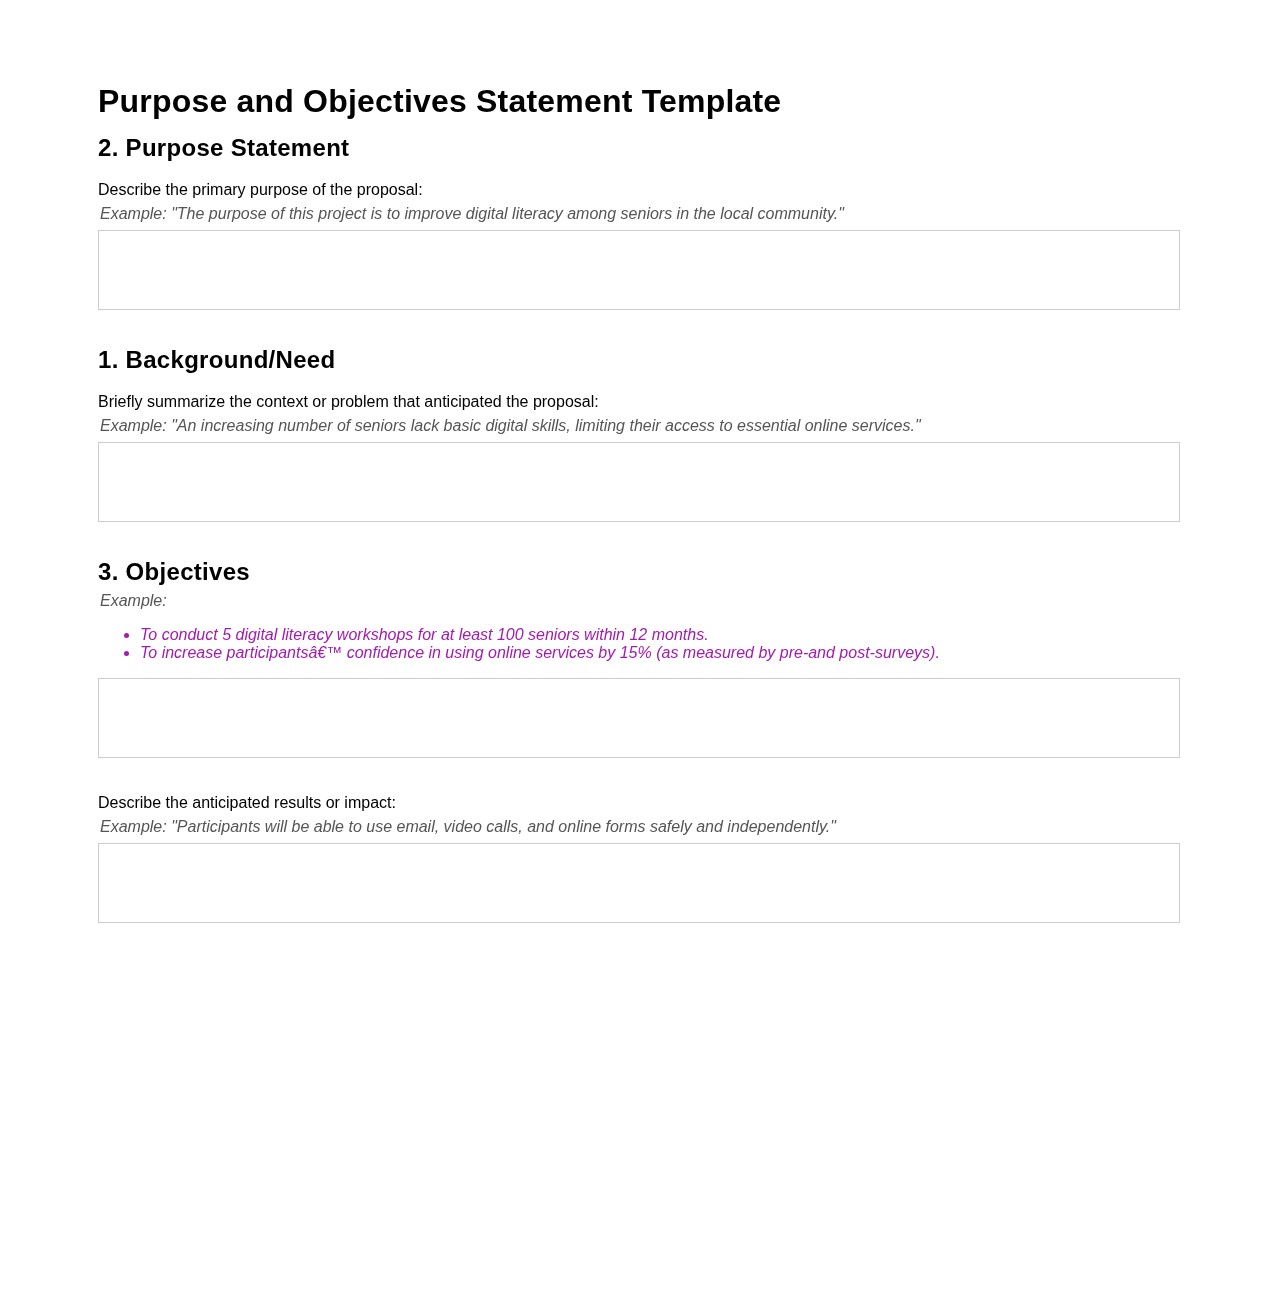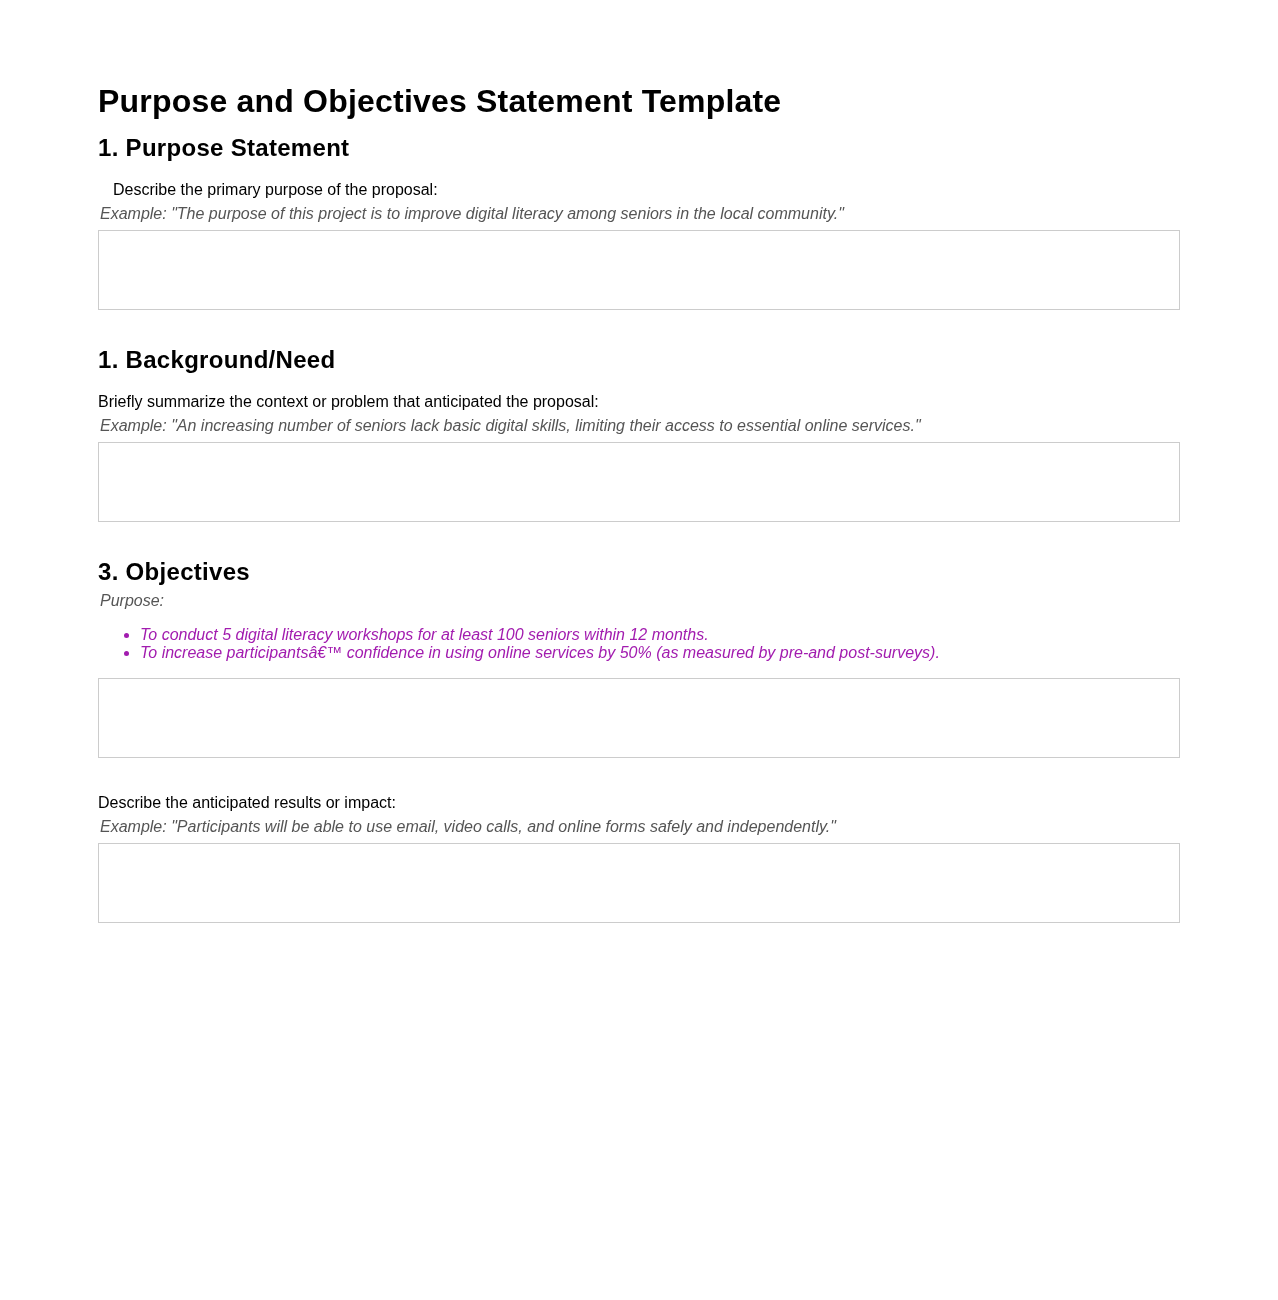--- a/index.html
+++ b/index.html
@@ -59,39 +59,39 @@
     }
   </style>
 </head>
 <body>
 
 <div class="page">
 
   <h1>Purpose and Objectives Statement Template</h1>
 
   <div class="section" style="margin-top:12px;">
-    <h2>1. Purpose Statement</h2>
-    <p class="prompt" style="margin-top:17px;margin-left:15px;">Describe the primary purpose of the proposal:</p>
+    <h2>2. Purpose Statement</h2>
+    <p class="prompt" style="margin-top:17px;">Describe the primary purpose of the proposal:</p>
     <p class="example" style="margin-top:4px;">Example: "The purpose of this project is to improve digital literacy among seniors in the local community."</p>
     <div class="answer-box" contenteditable="true" style="margin-top: 6px;"></div>
   </div>
 
   <div class="section" style="margin-top:35px;">
     <h2>1. Background/Need</h2>
     <p class="prompt" style="margin-top:17px;">Briefly summarize the context or problem that anticipated the proposal:</p>
     <p class="example" style="margin-top:4px;">Example: "An increasing number of seniors lack basic digital skills, limiting their access to essential online services."</p>
     <div class="answer-box" contenteditable="true" style="margin-top: 6px;"></div>
   </div>
 
   <div class="section" style="margin-top:35px;">
     <h2>3. Objectives</h2>
-    <p class="example" style="margin-top:4px;">Purpose:</p>
+    <p class="example" style="margin-top:4px;">Example:</p>
     <ul class="example-list" style="margin-top:15px;">
       <li>To conduct 5 digital literacy workshops for at least 100 seniors within 12 months.</li>
-      <li>To increase participantsâ€™ confidence in using online services by 50% (as measured by pre-and post-surveys).</li>
+      <li>To increase participantsâ€™ confidence in using online services by 15% (as measured by pre-and post-surveys).</li>
     </ul>
     <div class="answer-box" contenteditable="true" style="margin-top: 16px;"></div>
   </div>
 
   <div class="section" style="margin-top:35px;">
     <p class="prompt" style="margin-top:17px;">Describe the anticipated results or impact:</p>
     <p class="example" style="margin-top:4px;">Example: "Participants will be able to use email, video calls, and online forms safely and independently."</p>
     <div class="answer-box" contenteditable="true" style="margin-top: 6px;"></div>
   </div>
 

